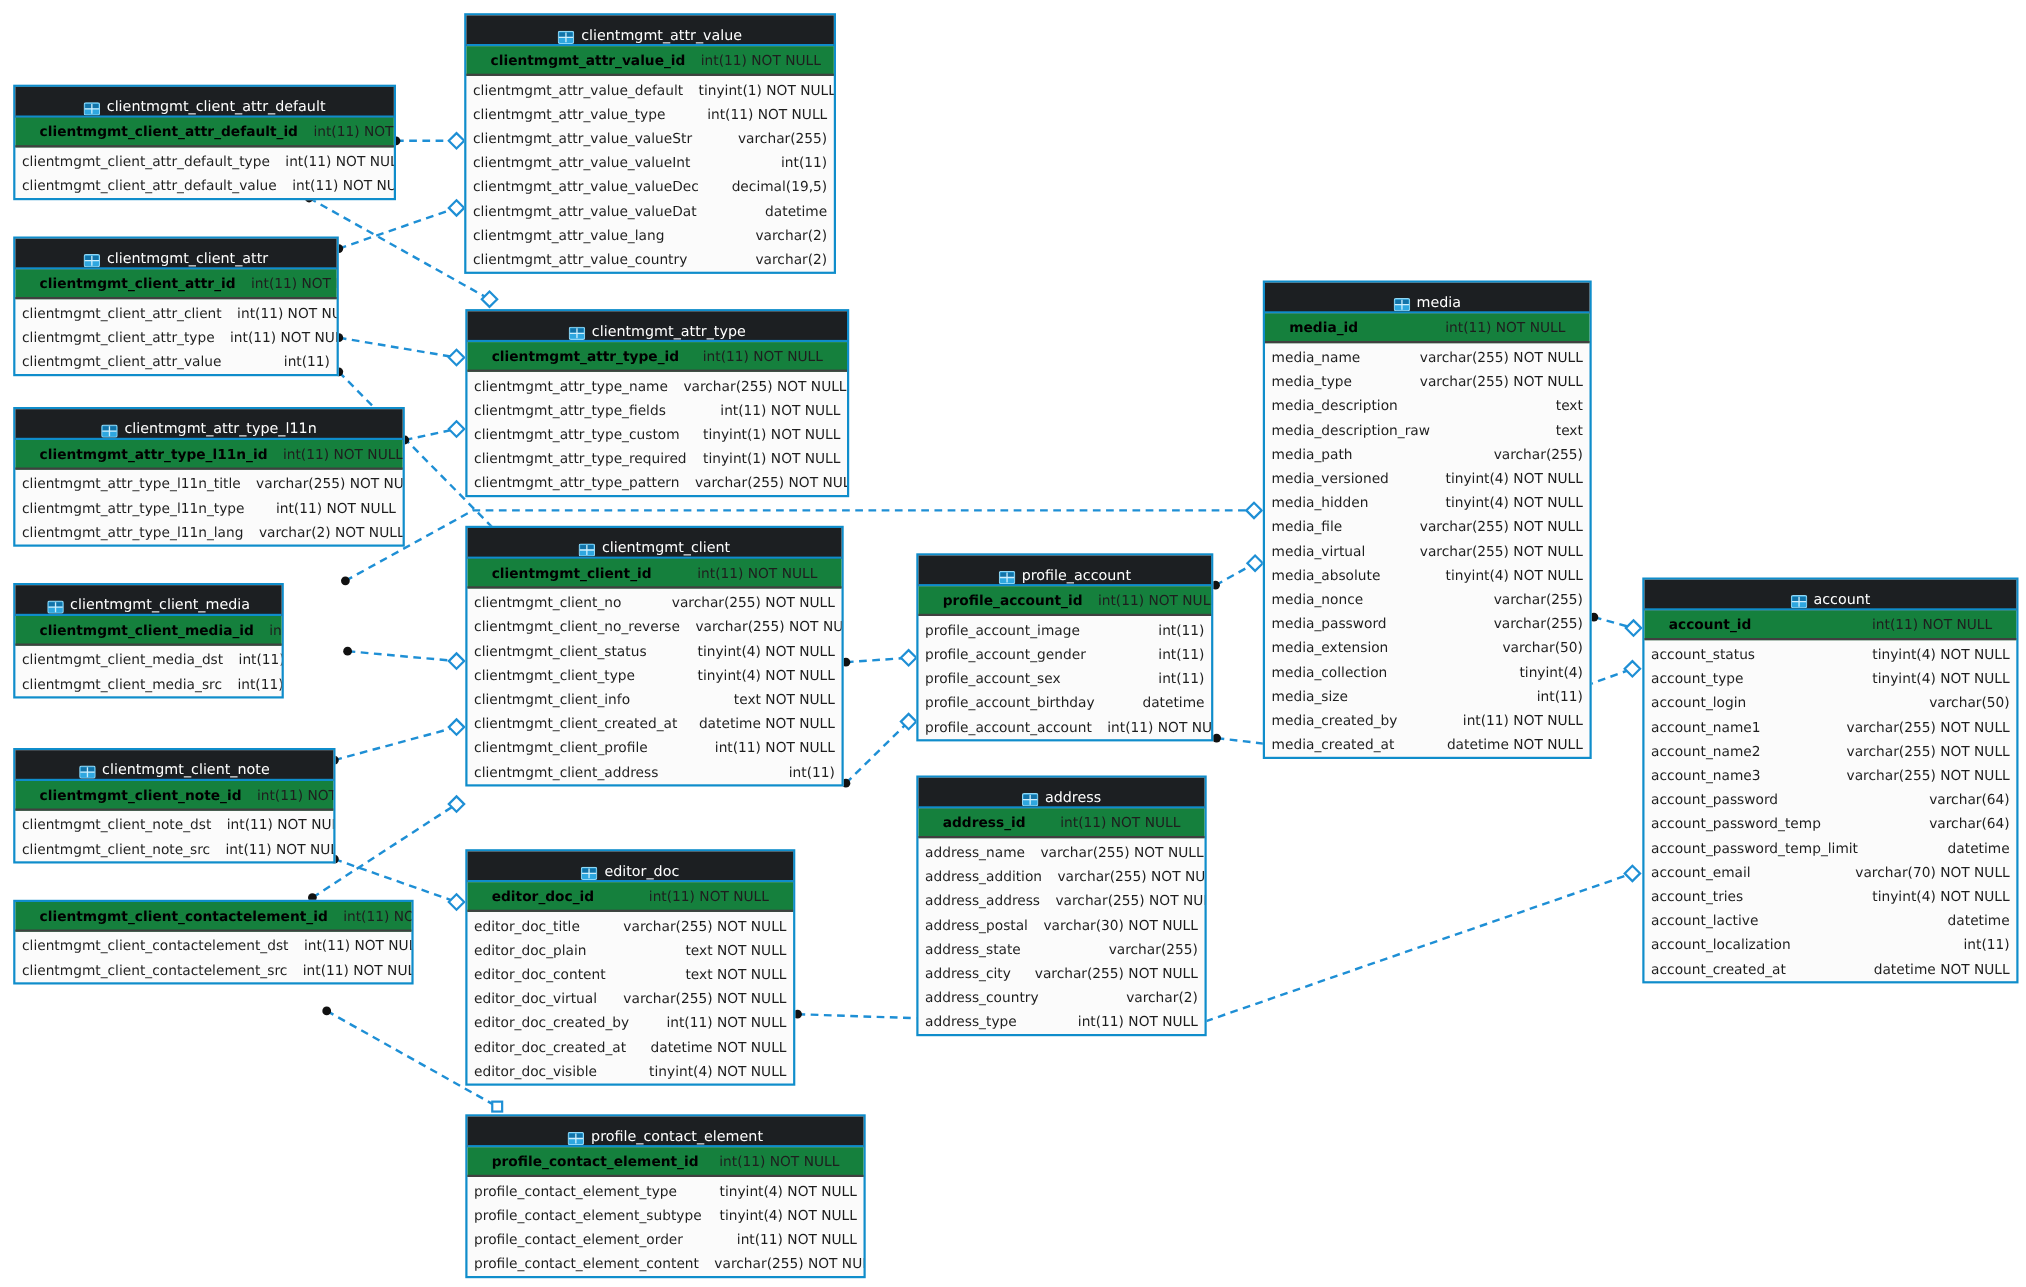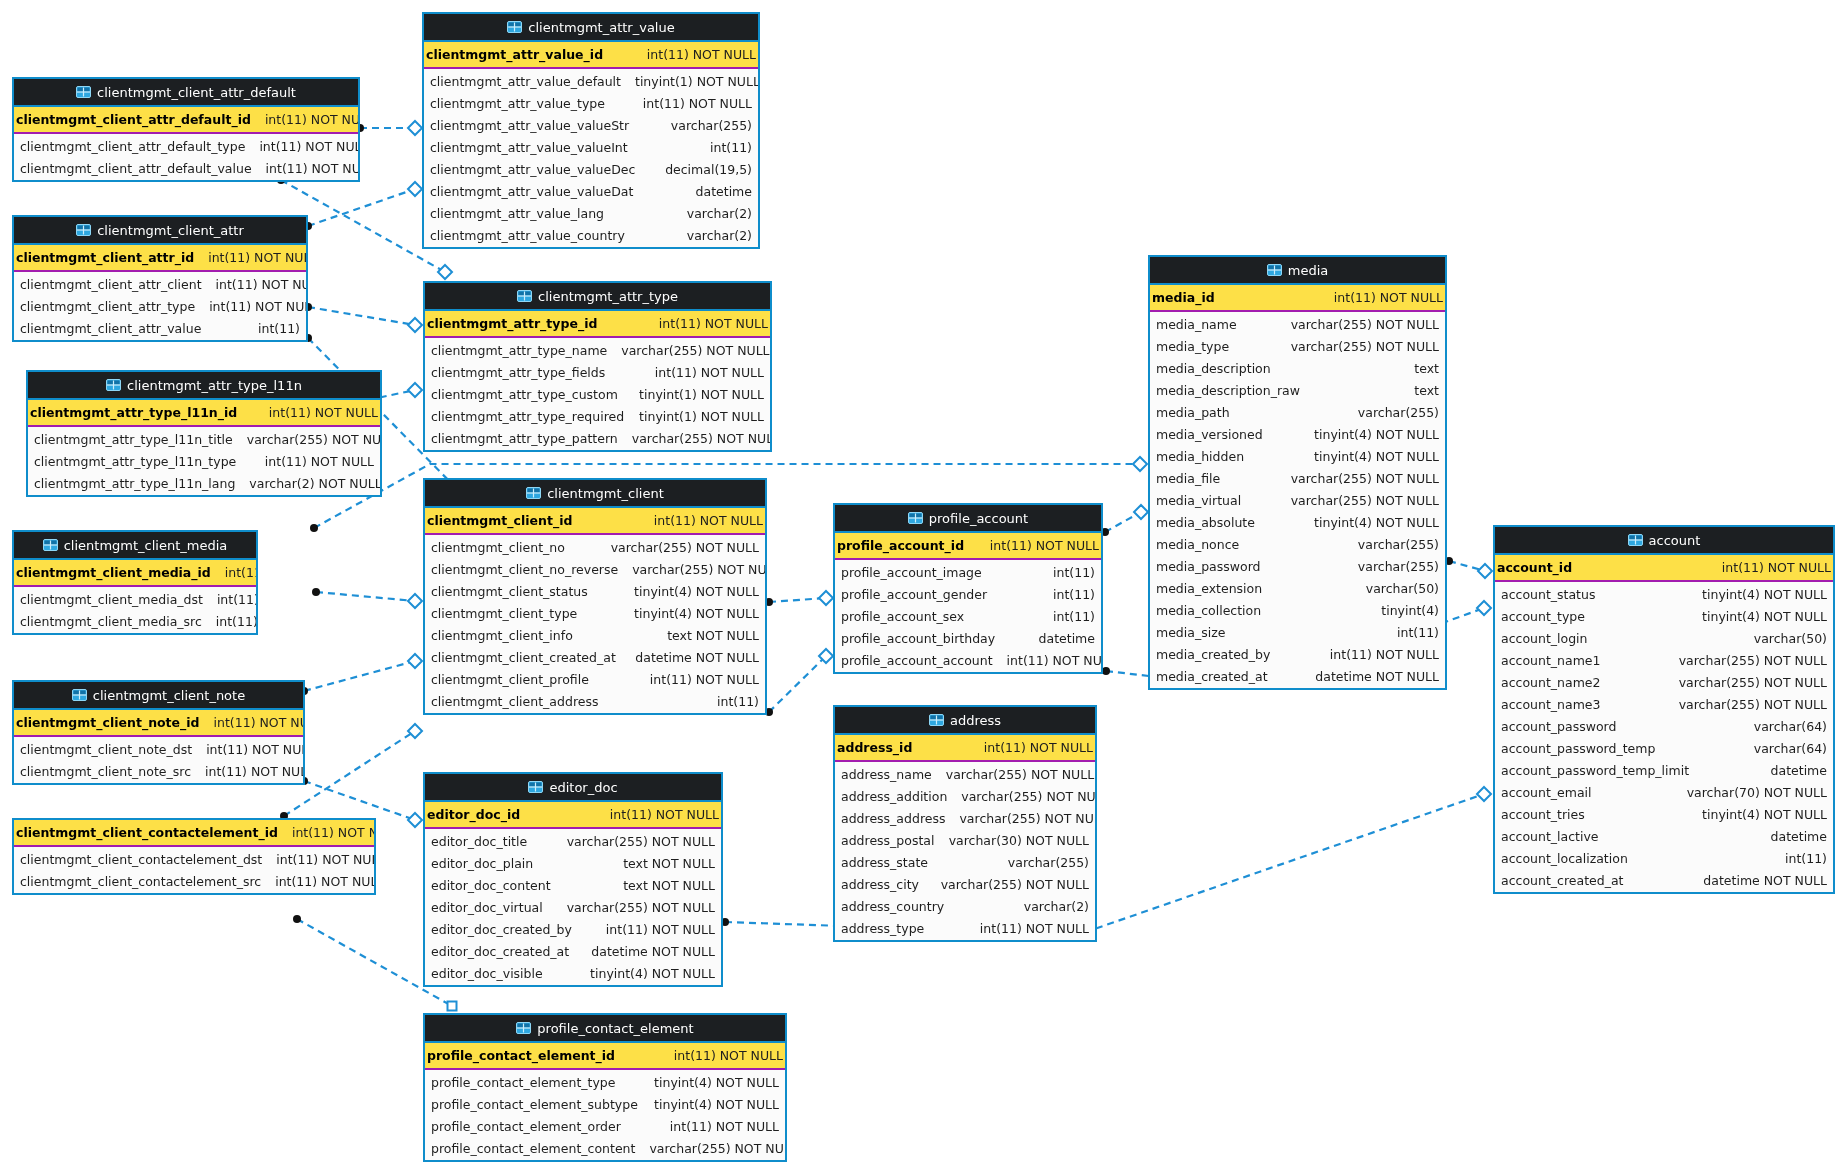--- a/index.html
+++ b/index.html
@@ -6,28 +6,28 @@
   .canvas{
     position:relative;width:1842px;height:1170px;background:#ffffff;
     font-family:"DejaVu Sans","Liberation Sans",sans-serif;overflow:hidden;
   }
   #rel-layer{position:absolute;left:0;top:0;z-index:0;}
   .tbl{
     position:absolute;z-index:1;background:#fbfbfb;
     border:2px solid #0f8dcb;color:#1e1e1e;font-size:12.5px;box-sizing:border-box;
   }
   .tbl-header{
-    background:#1c1f22;color:#ffffff;height:26px;display:flex;align-items:center;
+    background:#1c1f22;color:#ffffff;height:26px;display:flex;align-items:flex-end;
     justify-content:center;gap:6px;border-bottom:2px solid #0f8dcb;font-size:13px;
     white-space:nowrap;overflow:hidden;
   }
   .tbl-icon{display:inline-flex;align-items:center;flex:0 0 auto;}
   .tbl-pk{
     display:flex;justify-content:space-between;align-items:center;height:25px;
-    background:#fde047;border-bottom:2px solid #a21caf;padding:0 2px;overflow:hidden;
+    background:#15803d;border-bottom:2px solid #404040;padding:0 22px;overflow:hidden;
   }
   .tbl-pk .col-name{font-weight:bold;color:#000;}
   .tbl-cols{padding:1px 0;}
   .tbl-row{
     display:flex;justify-content:space-between;align-items:center;height:22px;
     padding:0 6px;overflow:hidden;background:transparent;
   }
   .col-name{white-space:nowrap;}
   .col-type{white-space:nowrap;margin-left:14px;text-align:right;}
 </style>
@@ -230,21 +230,21 @@
           <div class="tbl-row">
     <span class="col-name">clientmgmt_client_attr_type</span>
     <span class="col-type">int(11) NOT NULL</span>
   </div>
           <div class="tbl-row">
     <span class="col-name">clientmgmt_client_attr_value</span>
     <span class="col-type">int(11)</span>
   </div>
         </div>
   </div>
-      <div class="tbl" style="left: 12px; top: 370px; width: 356px; margin-left: 14px;">
+      <div class="tbl" style="left: 12px; top: 370px; width: 356px;">
     <div class="tbl-header">
       <span class="tbl-icon">
         <svg width="15" height="12" viewBox="0 0 15 12">
           <rect x="0.5" y="0.5" width="14" height="11" rx="1.5" fill="#2ea7e0" stroke="#8ed7f6" stroke-width="1"></rect>
           <rect x="1.5" y="1.5" width="12" height="4" fill="#1273a8"></rect>
           <line x1="1" y1="6" x2="14" y2="6" stroke="#cdeefc" stroke-width="1.2"></line>
           <line x1="7.5" y1="1.5" x2="7.5" y2="10.5" stroke="#cdeefc" stroke-width="1.2"></line>
         </svg>
       </span>
       <span class="tbl-title">clientmgmt_attr_type_l11n</span>

